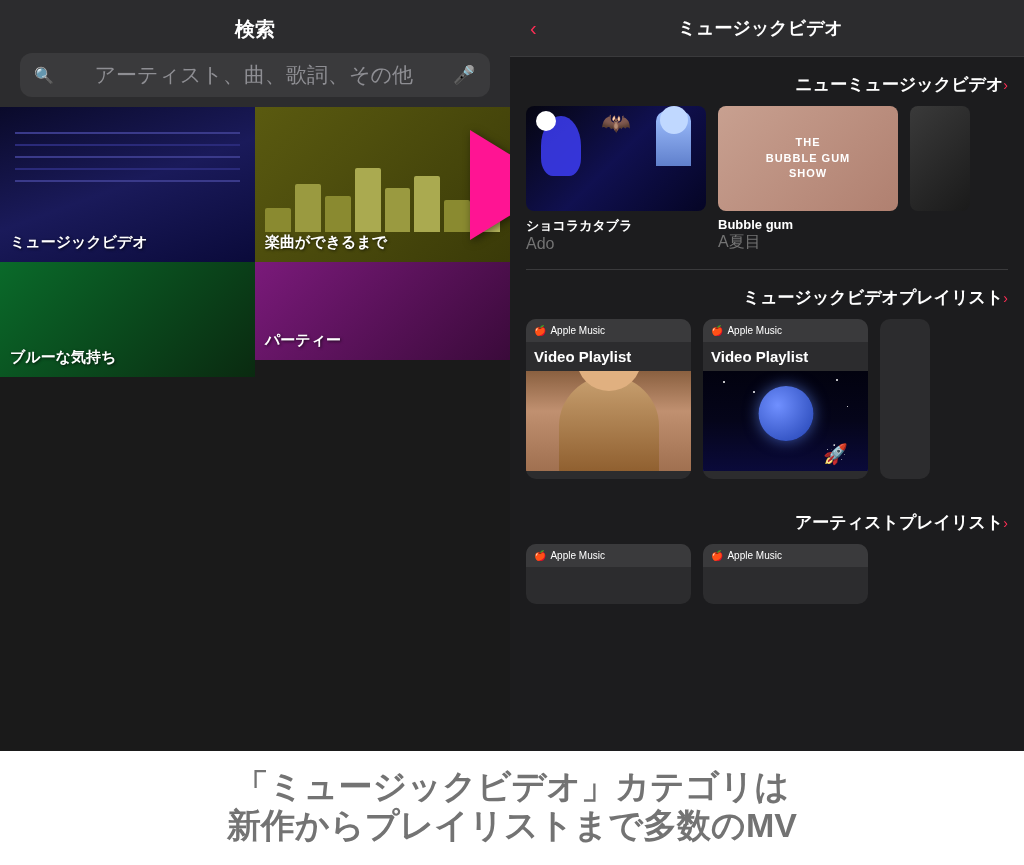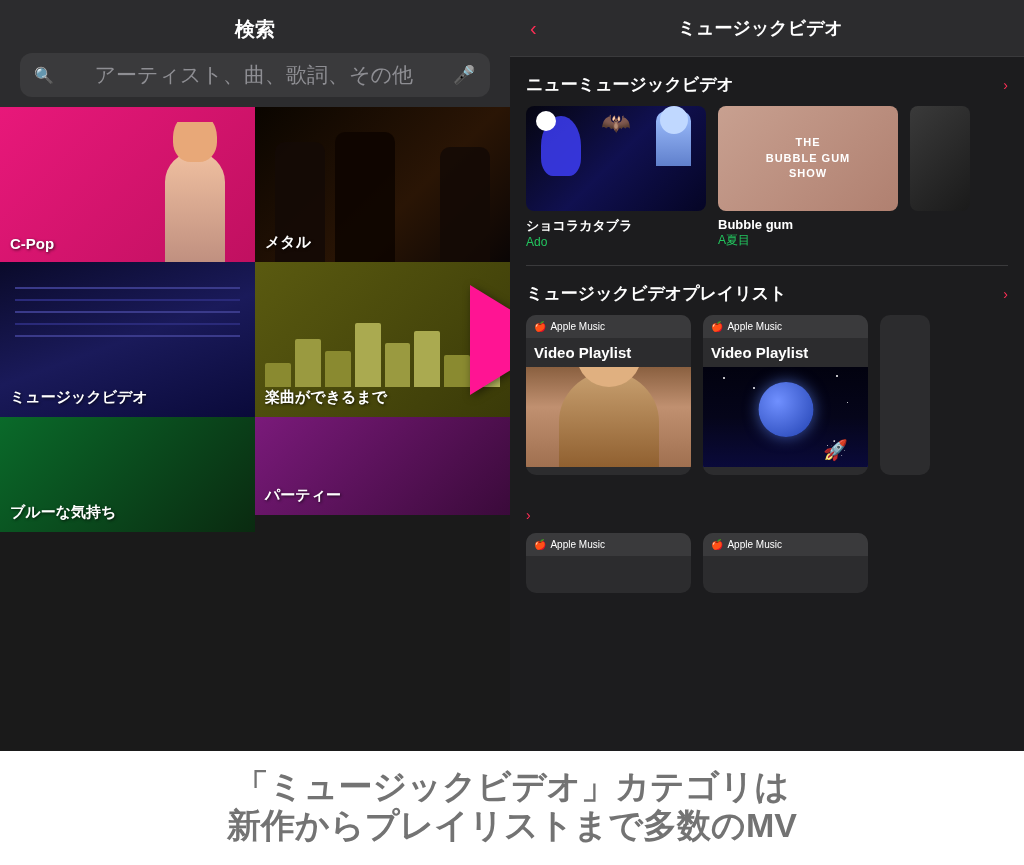--- a/index.html
+++ b/index.html
@@ -136,21 +136,21 @@
       font-size: 18px;
       font-weight: 600;
       flex: 1;
       text-align: center;
       margin-right: 32px;
     }
 
     .section-header {
       display: flex;
       align-items: center;
-      justify-content: space-between;
+      justify-content: flex-end;
       padding: 16px 16px 10px;
     }
 
     .section-title {
       color: #fff;
       font-size: 17px;
       font-weight: 700;
     }
 
     .section-more {
@@ -179,22 +179,22 @@
       margin-bottom: 6px;
     }
 
     .video-title-text {
       color: #fff;
       font-size: 13px;
       font-weight: 600;
     }
 
     .video-artist-text {
-      color: #22c55e;
-      font-size: 12px;
+      color: #737373;
+      font-size: 16px;
     }
 
     
     .playlist-card {
       flex-shrink: 0;
       width: 165px;
       border-radius: 10px;
       overflow: hidden;
       background: #2c2c2e;
     }
@@ -297,39 +297,20 @@
       <div class="search-title">検索</div>
       <div class="search-bar">
         <span class="search-icon-char">🔍</span>
         <span class="search-placeholder">アーティスト、曲、歌詞、その他</span>
         <span class="mic-icon">🎤</span>
       </div>
     </div>
 
     <div class="left-grid">
 
-      <div class="grid-row">
-        <div class="grid-cell cat-cpop" style="height:155px;">
-          <div class="cat-bg" style="background: linear-gradient(135deg, #e8187a 0%, #c01060 100%);"></div>
-
-          <div style="position:absolute; right:0; bottom:0; width:110px; height:140px; overflow:hidden;">
-            <div style="position:absolute; bottom:0; left:20px; width:60px; height:110px; background: linear-gradient(180deg,#f0c0a0,#c09080); border-radius:30px 30px 0 0;"></div>
-            <div style="position:absolute; bottom:100px; left:28px; width:44px; height:50px; background: #e8a878; border-radius:50% 50% 40% 40%;"></div>
-          </div>
-          <span class="cat-label">C-Pop</span>
-        </div>
-        <div class="grid-cell cat-metal" style="height:155px; background: #1a0a00;">
-          <div style="position:absolute; inset:0; background: linear-gradient(135deg, #0a0500 0%, #2a1505 60%, #0a0505 100%);"></div>
-
-          <div style="position:absolute; bottom:0; left:20px; width:50px; height:120px; background: rgba(20,10,5,0.9); border-radius: 10px 10px 0 0;"></div>
-          <div style="position:absolute; bottom:0; left:80px; width:60px; height:130px; background: rgba(15,5,0,0.95); border-radius: 10px 10px 0 0;"></div>
-          <div style="position:absolute; bottom:0; right:20px; width:50px; height:115px; background: rgba(20,10,5,0.9); border-radius: 10px 10px 0 0;"></div>
-          <span class="cat-label">メタル</span>
-        </div>
-      </div>
 
       <div class="grid-row" style="position:relative;">
         <div class="grid-cell cat-musicvideo highlighted" style="height:155px; outline: 4px solid #ff1493; outline-offset:-4px; z-index:5;">
           <div style="position:absolute; inset:0; background: linear-gradient(160deg, #0a0a2a 0%, #1a1a5a 50%, #0a0a3a 100%);"></div>
           <div style="position:absolute; top:25px; left:15px; right:15px; height:2px; background:#3a3a8a; box-shadow: 0 12px 0 #2a2a7a, 0 24px 0 #3a3a8a, 0 36px 0 #2a2a7a, 0 48px 0 #3a3a8a;"></div>
           <span class="cat-label">ミュージックビデオ</span>
         </div>
         <div class="grid-cell cat-songs" style="height:155px; background: #3a3a0a;">
           <div style="position:absolute; inset:0; background: linear-gradient(135deg, #5a5a10 0%, #3a3a08 100%);"></div>
 
@@ -460,20 +441,21 @@
           </div>
         </div>
       </div>
 
       <div class="playlist-card" style="width:50px; overflow:hidden;">
         <div style="width:50px; height:160px; background: #2c2c2e;"></div>
       </div>
     </div>
 
     <div class="section-header">
+      <span class="section-title" style="color:#fff; font-size:17px; font-weight:700;">アーティストプレイリスト</span>
       <span class="section-more" style="color:#ff2d55; font-size:14px;">›</span>
     </div>
 
     <div class="horizontal-scroll">
       <div class="playlist-card" style="height:60px; overflow:hidden;">
         <div class="playlist-card-header">
           <span class="apple-music-logo">🍎</span>
           <span class="playlist-label">Apple Music</span>
         </div>
       </div>

